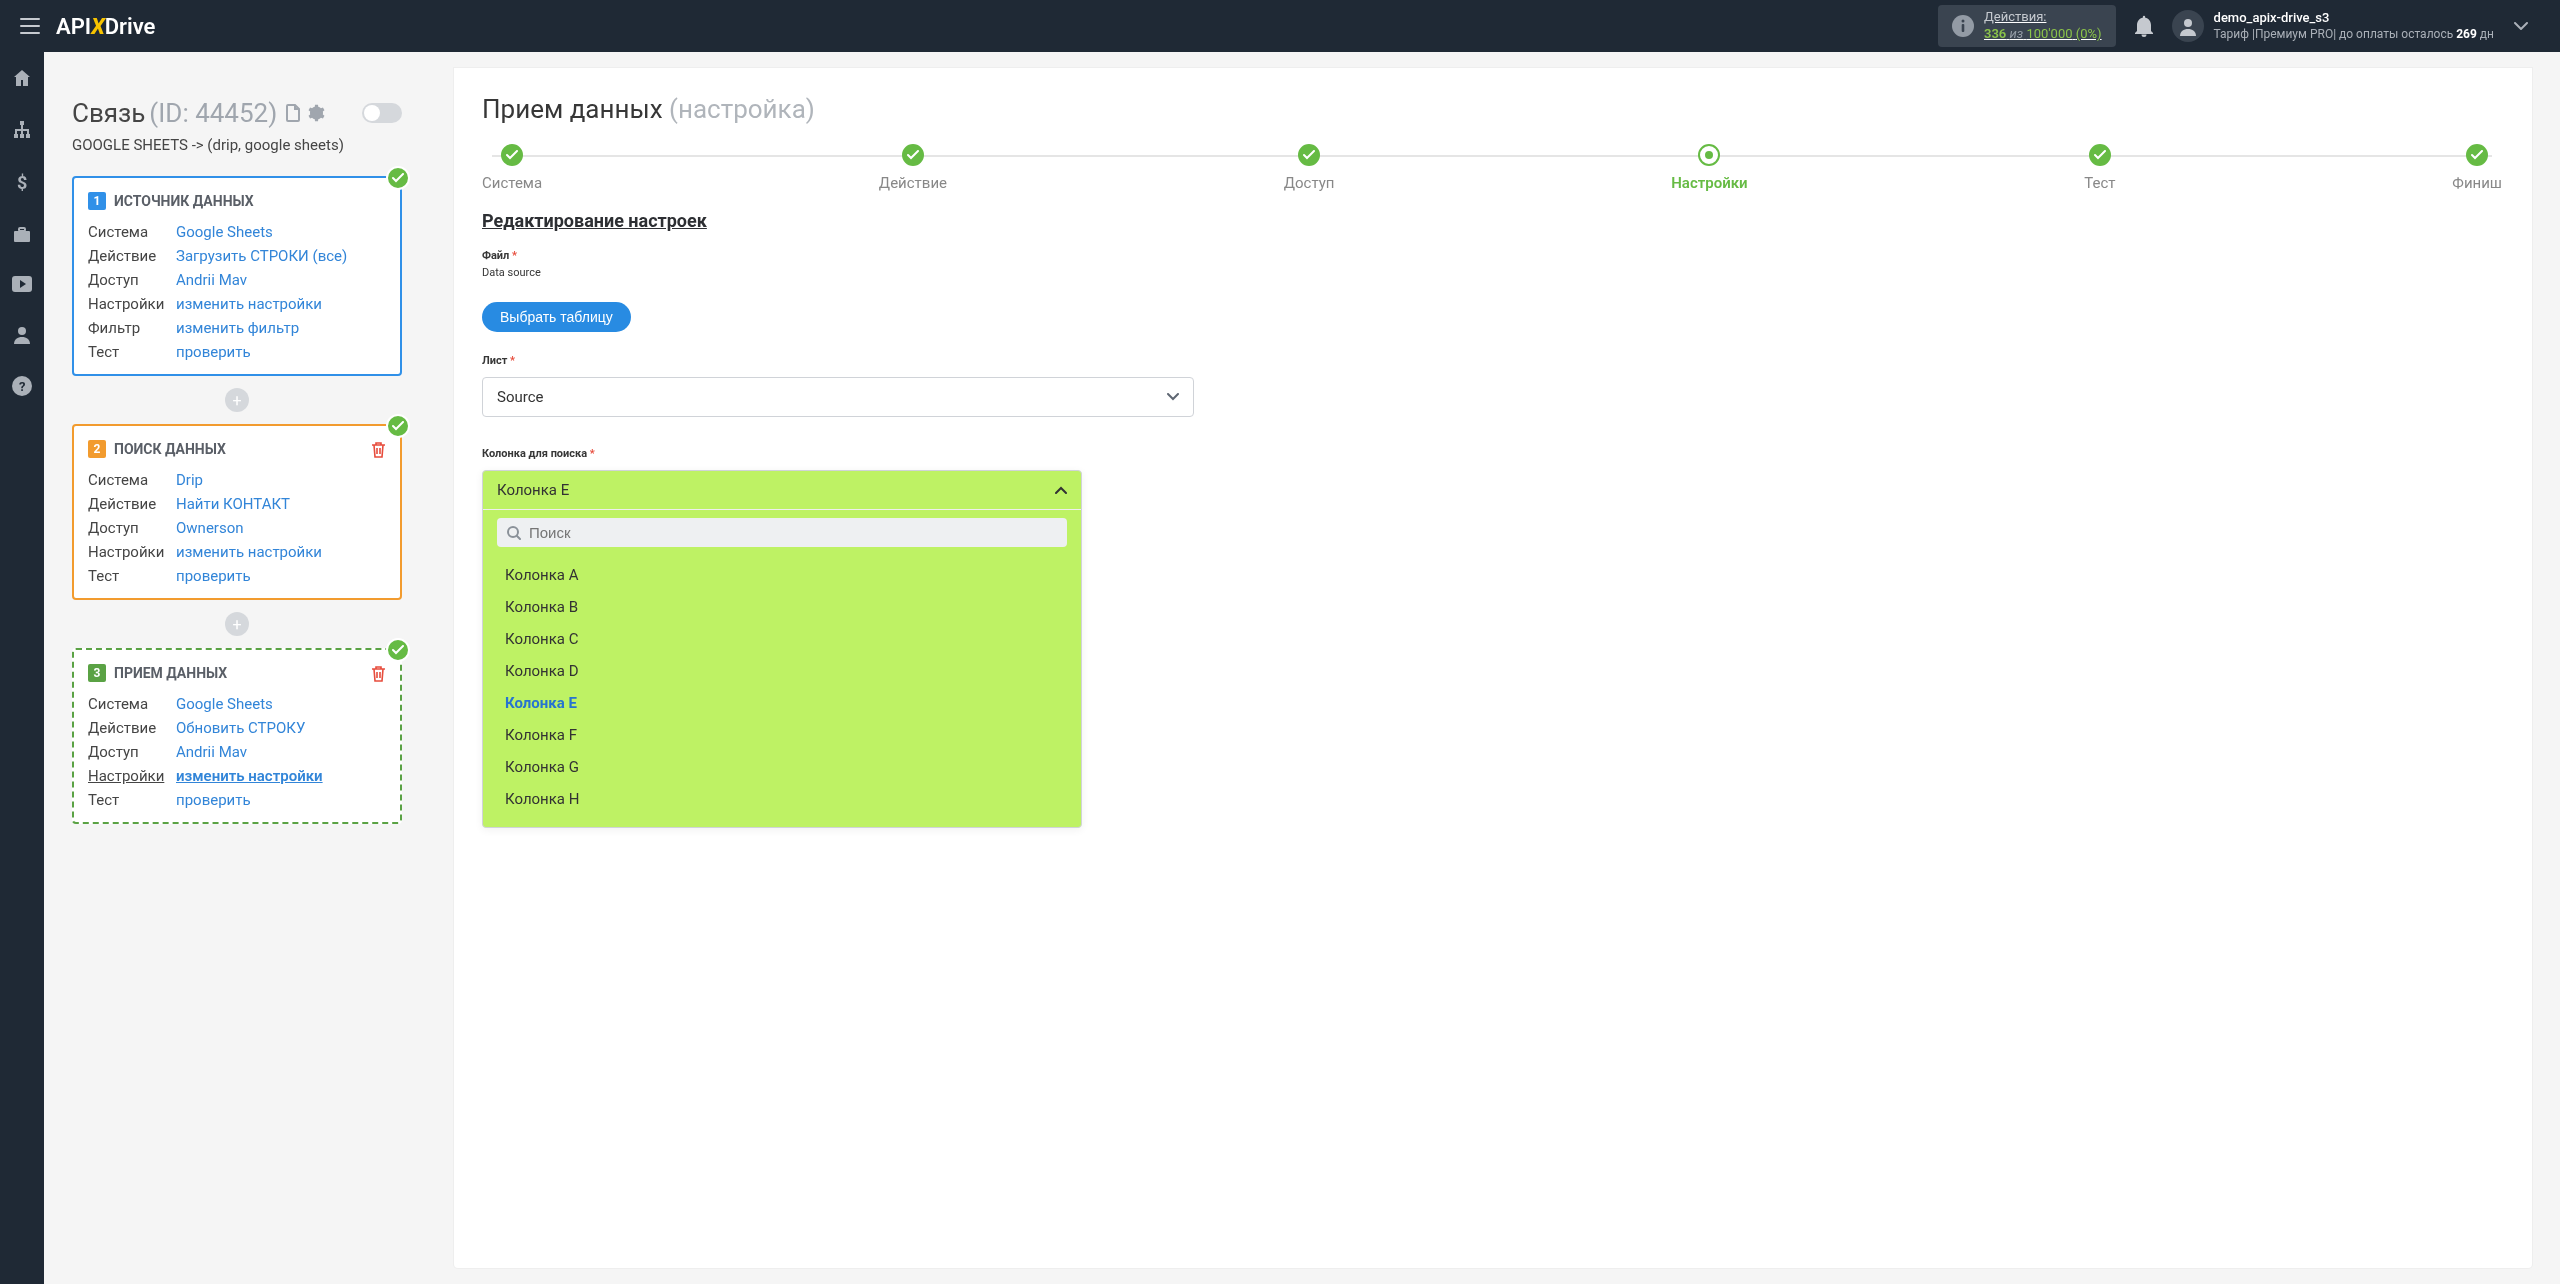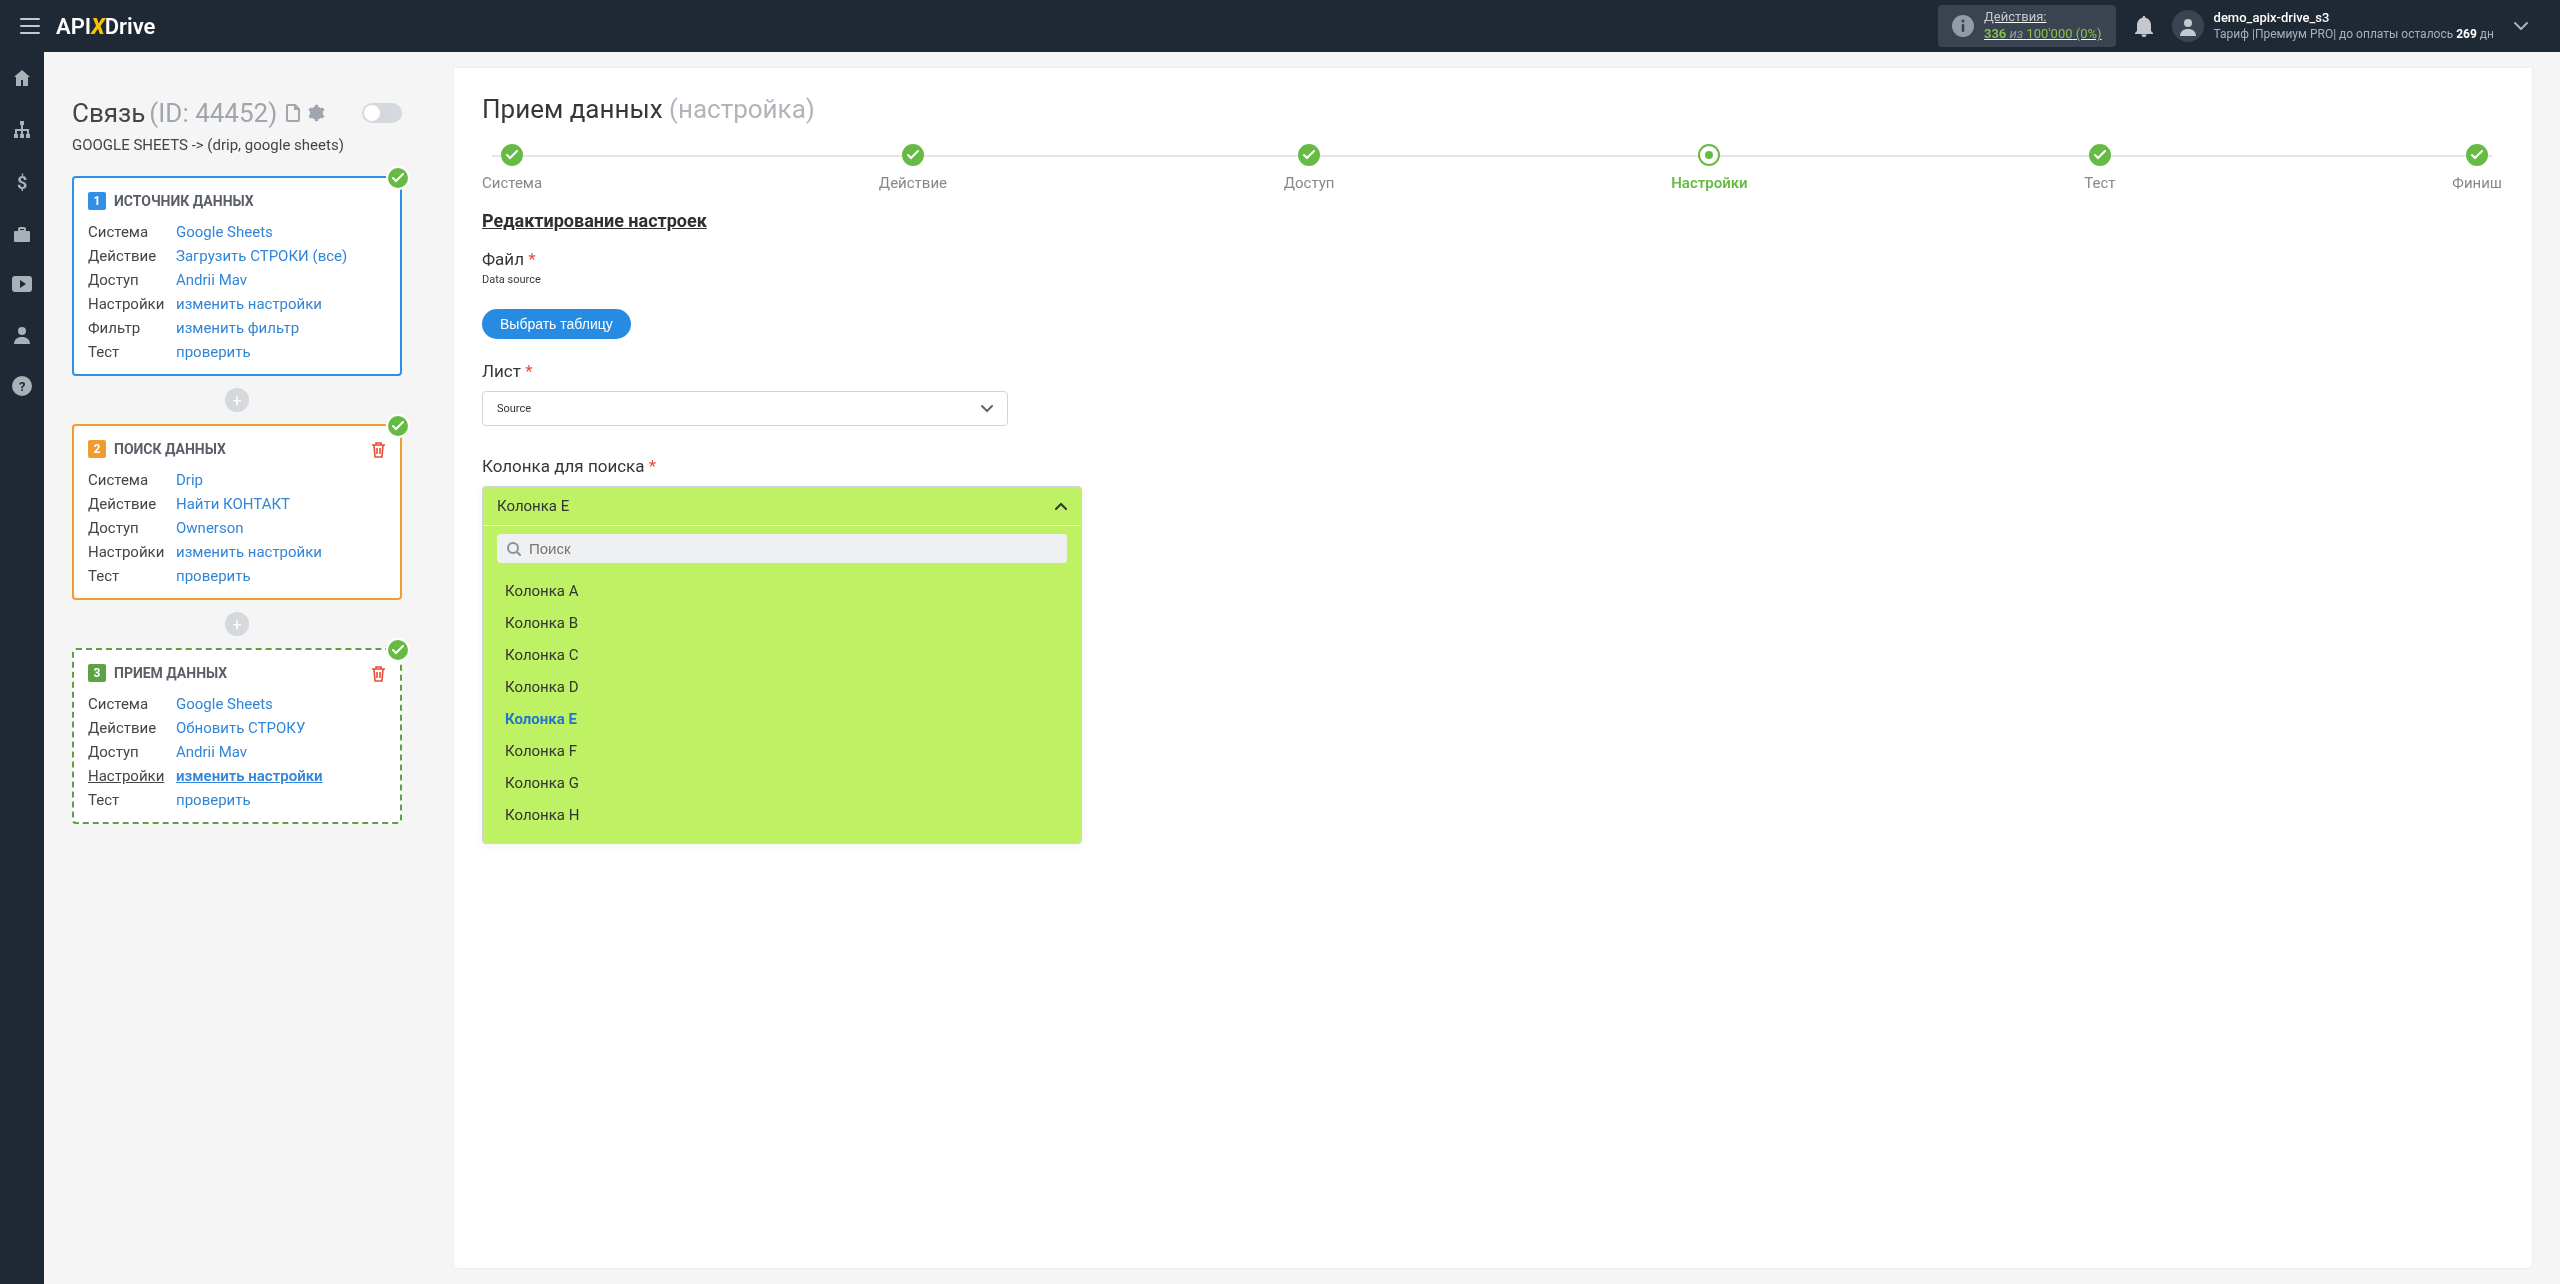--- a/index.html
+++ b/index.html
@@ -77,25 +77,25 @@
     .stepper { display: flex; align-items: center; justify-content: space-between; position: relative; margin-bottom: 18px; }
     .stepper::before { content:''; position:absolute; height:2px; background:#e5e5e5; left:10px; right:10px; top:11px; z-index: 0; }
     .step { display:flex; flex-direction:column; align-items:center; gap:8px; z-index:1; font-size: 15px; }
     .step .dot { width: 22px; height:22px; border-radius: 50%; background:#fff; border:2px solid #66bb44; display:flex; align-items:center; justify-content:center; color:#fff; background:#66bb44; }
     .step.completed .slabel { color: #888; }
     .step.active .dot { background:#fff; border-color:#66bb44; }
     .step.active .dot::after { content:''; width:8px; height:8px; background:#66bb44; border-radius:50%; }
     .step.active .slabel { color:#66bb44; font-weight:600; }
     
     .section-title { font-size: 18px; font-weight: 700; color: #2d2f33; text-decoration: underline; margin-bottom: 18px; }
-    .field-label { font-size: 17px; font-weight: 400; color: #373737; margin-bottom: 4px; }
+    .field-label { font-size: 11px; font-weight: 700; color: #373737; margin-bottom: 4px; }
     .req { color: #e74c3c; }
     .field-value { font-size: 11px; color: #373737; margin-bottom: 23px; }
     .btn { display: inline-block; background: #288be2; color: #fff; border-radius: 20px; padding: 7px 18px; font-size: 14px; border:none; cursor:pointer; font-weight: 500; }
-    .selectbox { border: 1px solid #d0d3d8; border-radius: 4px; padding: 10px 14px; font-size: 11px; width: 526px; display: flex; justify-content: space-between; align-items: center; background:#fff; cursor:pointer; }
+    .selectbox { border: 1px solid #d0d3d8; border-radius: 4px; padding: 10px 14px; font-size: 15px; width: 712px; display: flex; justify-content: space-between; align-items: center; background:#fff; cursor:pointer; }
     .selectbox .chev { color: #5f6773; }
     
     .dropdown-open { border: 1px solid #d0d3d8; border-radius: 4px; width: 600px; background:#bef264; box-shadow: 0 2px 8px rgba(0,0,0,0.06); }
     .dropdown-open .selected { padding: 10px 14px; display:flex; justify-content:space-between; align-items:center; font-size:15px; cursor:pointer; border-bottom:1px solid #eee; }
     .searchbox { margin: 8px 14px; background: #eef0f2; border-radius: 4px; padding: 6px 10px; display:flex; align-items:center; gap:8px; color:#8a9199; font-size:15px; }
     .searchbox input { border:none; background:transparent; outline:none; font-size:15px; flex:1; color:#333; }
     .options { padding: 4px 0 12px 0; }
     .option { padding: 7px 22px; font-size: 15px; cursor:pointer; }
     .option.sel { color: #2774d0; font-weight: 700; }
 

